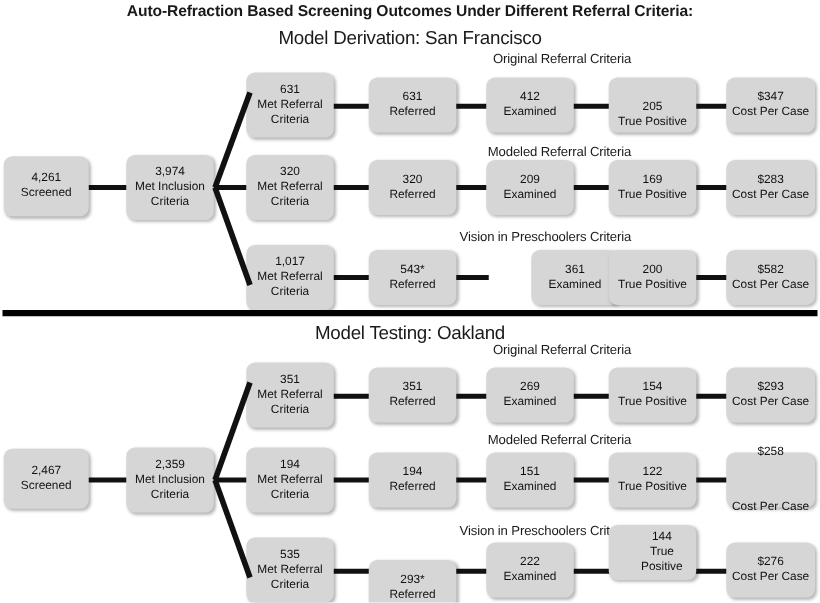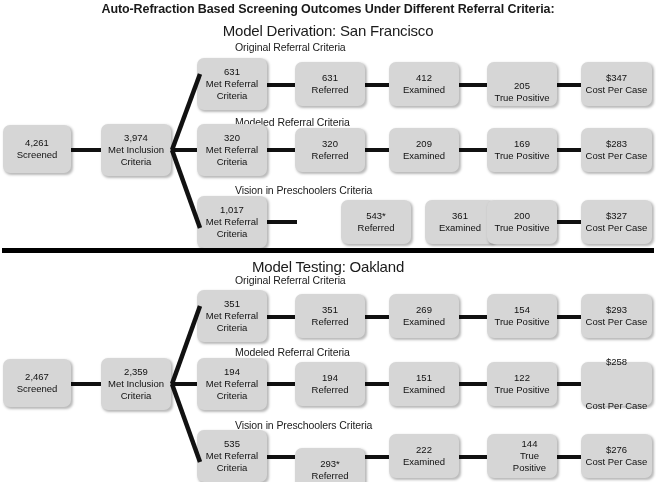--- a/index.html
+++ b/index.html
@@ -38,21 +38,21 @@
     width: 656px;
     font-size: 15px;
     font-weight: normal;
     letter-spacing: -0.2px;
   }
   .section-title.sf { left: 0; top: 22px; }
   .section-title.oak { left: 0; top: 258px; }
   .row-label {
     font-size: 10.5px;
     font-weight: normal;
-    text-align: left;
+    text-align: right;
     letter-spacing: -0.1px;
   }
   .node {
     position: absolute;
     background: #d6d6d6;
     border-radius: 7px;
     box-shadow: 1.5px 1.5px 2.5px rgba(0,0,0,0.28);
     display: flex;
     flex-direction: column;
     align-items: center;
@@ -175,34 +175,34 @@
   <div class="node" style="left:581px; top:128px; width:71px; height:44px;">
     <span class="l1">$283</span>
     <span class="l2">Cost Per Case</span>
   </div>
 
   <div class="node" style="left:197px; top:196px; width:70px; height:52px;">
     <span class="l1">1,017</span>
     <span class="l2">Met Referral</span>
     <span class="l3">Criteria</span>
   </div>
-  <div class="node" style="left:295px; top:200px; width:70px; height:44px;margin-left:46px;">
+  <div class="node" style="left:295px; top:200px; width:70px; height:44px;">
     <span class="l1">543*</span>
     <span class="l2">Referred</span>
   </div>
   <div class="node" style="left:389px; top:200px; width:70px; height:44px;margin-left:36px;">
     <span class="l1">361</span>
     <span class="l2">Examined</span>
   </div>
   <div class="node" style="left:487px; top:200px; width:70px; height:44px;">
     <span class="l1">200</span>
     <span class="l2">True Positive</span>
   </div>
   <div class="node" style="left:581px; top:200px; width:71px; height:44px;">
-    <span class="l1">$327</span>
+    <span class="l1">$582</span>
     <span class="l2">Cost Per Case</span>
   </div>
 
   <div class="txt row-label" style="left:235px; top:274px; width:270px;">Original Referral Criteria</div>
   <div class="txt row-label" style="left:235px; top:346px; width:270px;">Modeled Referral Criteria</div>
   <div class="txt row-label" style="left:235px; top:419px; width:270px;">Vision in Preschoolers Criteria</div>
 
   <div class="connector" style="left:70px; top:382px; width:32px;"></div>
   <div class="connector" style="left:170px; top:382px; width:30px;"></div>
 
@@ -282,21 +282,21 @@
     <span class="l3">Criteria</span>
   </div>
   <div class="node" style="left:295px; top:448px; width:70px; height:44px;">
     <span class="l1">293*</span>
     <span class="l2">Referred</span>
   </div>
   <div class="node" style="left:389px; top:434px; width:70px; height:44px;">
     <span class="l1">222</span>
     <span class="l2">Examined</span>
   </div>
-  <div class="node" style="left:487px; top:434px; width:70px; height:44px;padding-left:16px;">
+  <div class="node" style="left:487px; top:420px; width:70px; height:44px;padding-left:16px;">
     <span class="l1">144</span>
     <span class="l2">True Positive</span>
   </div>
   <div class="node" style="left:581px; top:434px; width:71px; height:44px;">
     <span class="l1">$276</span>
     <span class="l2">Cost Per Case</span>
   </div>
 
   <svg class="branch" viewBox="0 0 656 482">
     <line x1="172" y1="150" x2="200" y2="74" stroke="#111111" stroke-width="4.5"></line>

